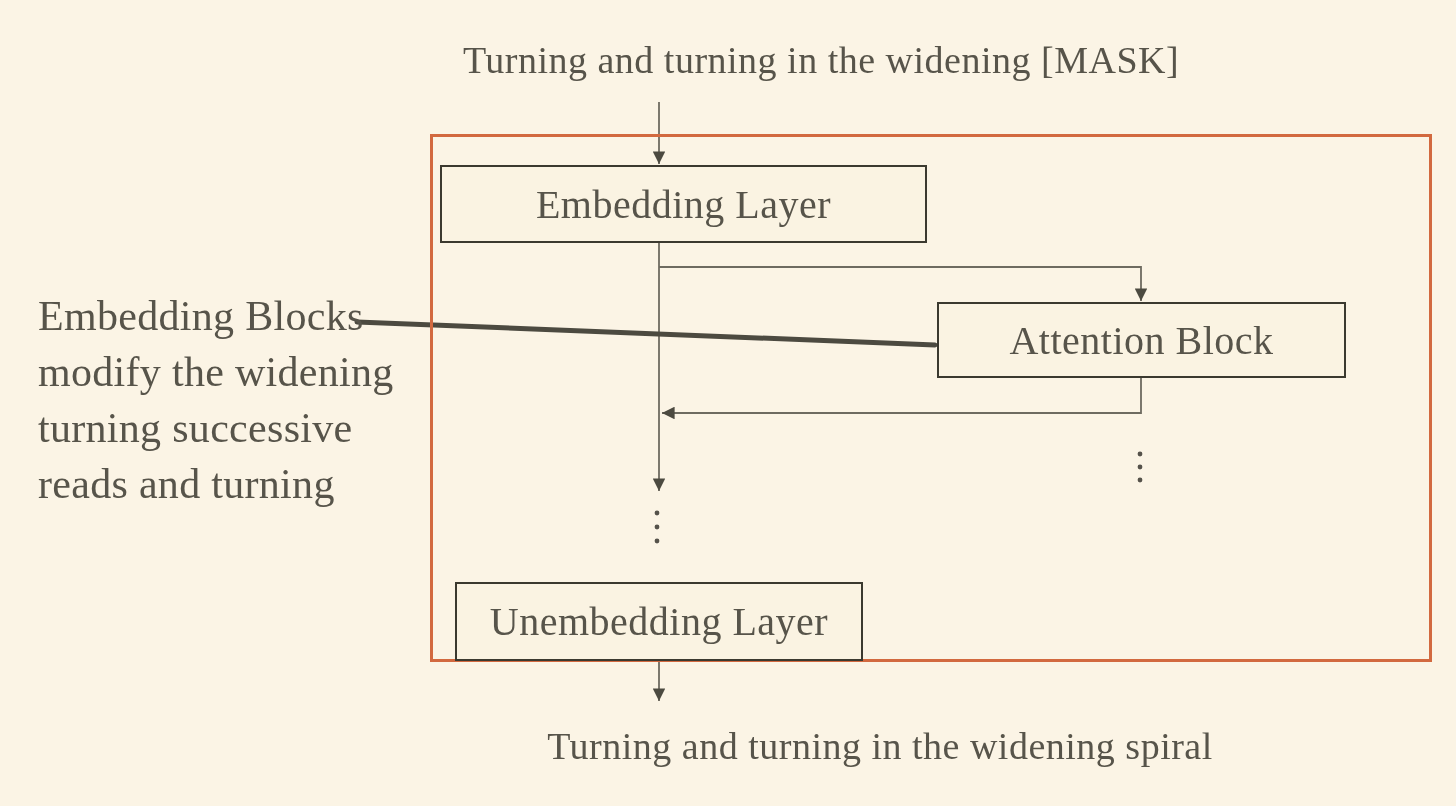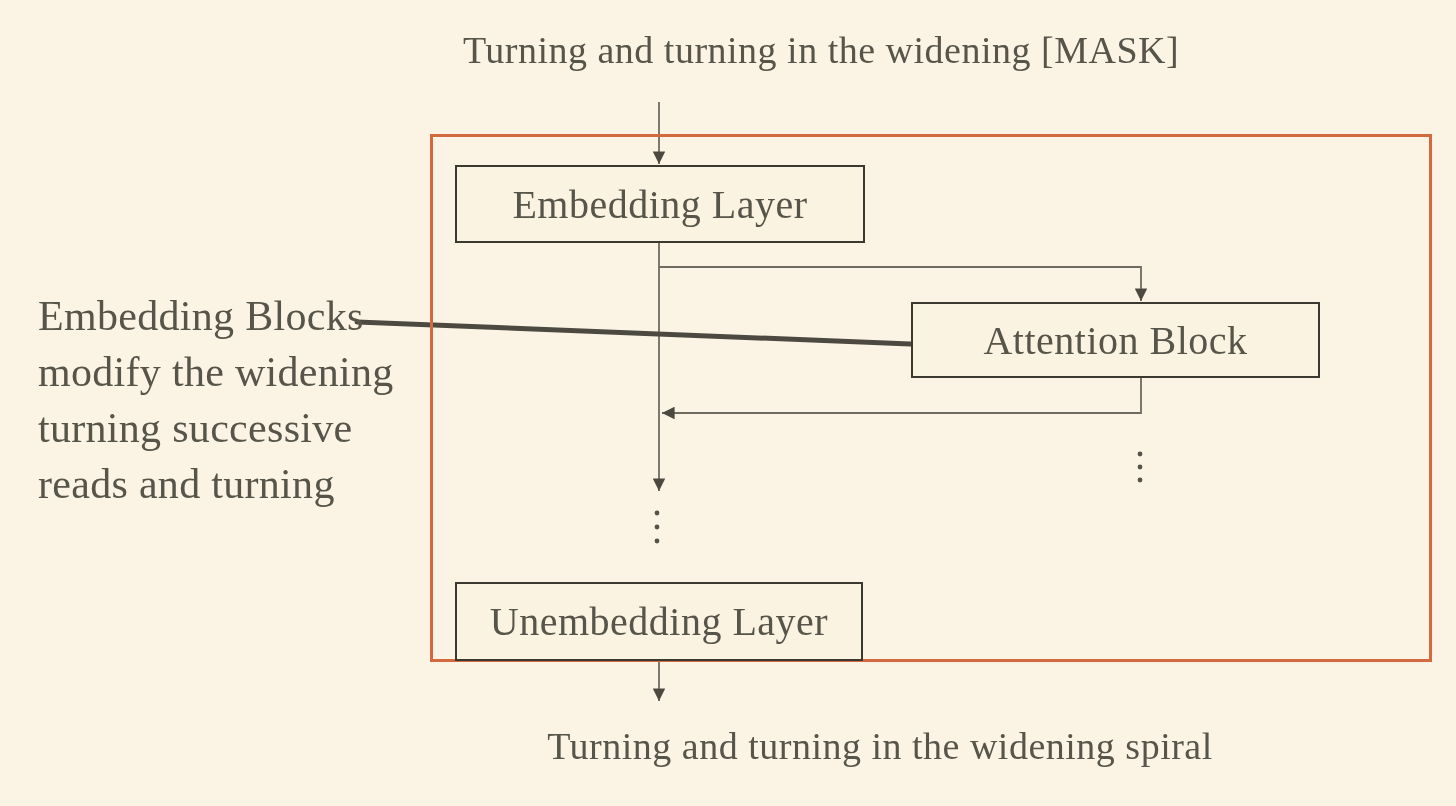--- a/index.html
+++ b/index.html
@@ -43,43 +43,43 @@
   }
   .ellipsis-dot{ fill:#55524a; }
   .caption{
     position:absolute;
     transform:translate(-50%,-50%);
     white-space:nowrap;
     font-size:38px;
     color:var(--text);
     letter-spacing:0.5px;
   }
-  .caption.top{ left:821px; top:50px; }
+  .caption.top{ left:821px; top:60px; }
   .caption.bottom{ left:880px; top:746px; }
   .frame{
     position:absolute;
     left:430px; top:134px;
     width:1002px; height:528px;
     border:3px solid var(--frame);
     box-sizing:border-box;
   }
   .node{
     position:absolute;
     border:2px solid var(--box-border);
     background:var(--box-fill);
     box-sizing:border-box;
     display:flex;
     align-items:center;
     justify-content:center;
     font-size:40px;
     color:var(--text);
     letter-spacing:0.5px;
   }
-  .node.embedding{ left:455px; top:165px; width:410px; height:78px; }
-  .node.attention{ left:911px; top:302px; width:409px; height:76px; }
+  .node.embedding{ left:440px; top:165px; width:487px; height:78px; }
+  .node.attention{ left:937px; top:302px; width:409px; height:76px; }
   .node.unembedding{ left:455px; top:582px; width:408px; height:79px; }
   .annotation{
     position:absolute;
     left:38px; top:288px;
     font-size:42px;
     line-height:56px;
     color:var(--text);
     letter-spacing:0.3px;
   }
 </style>

